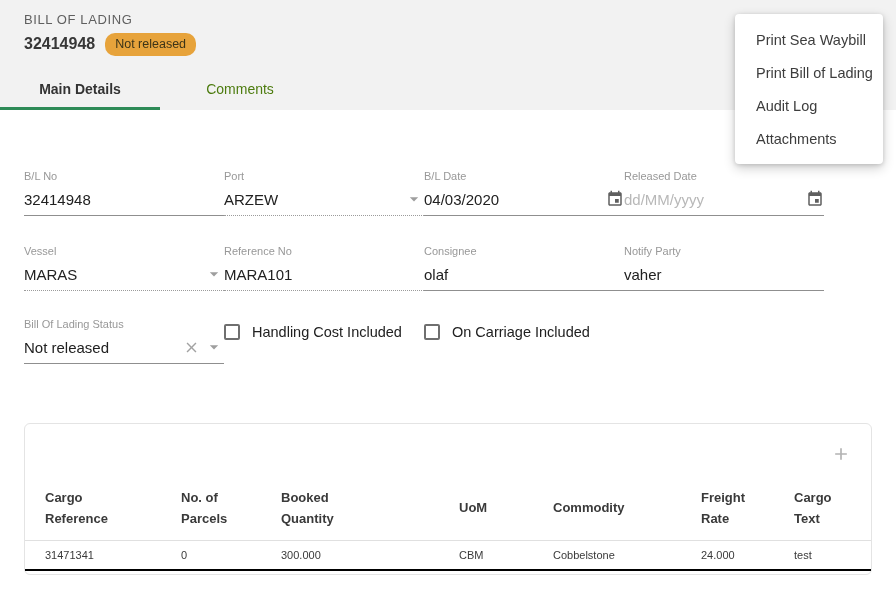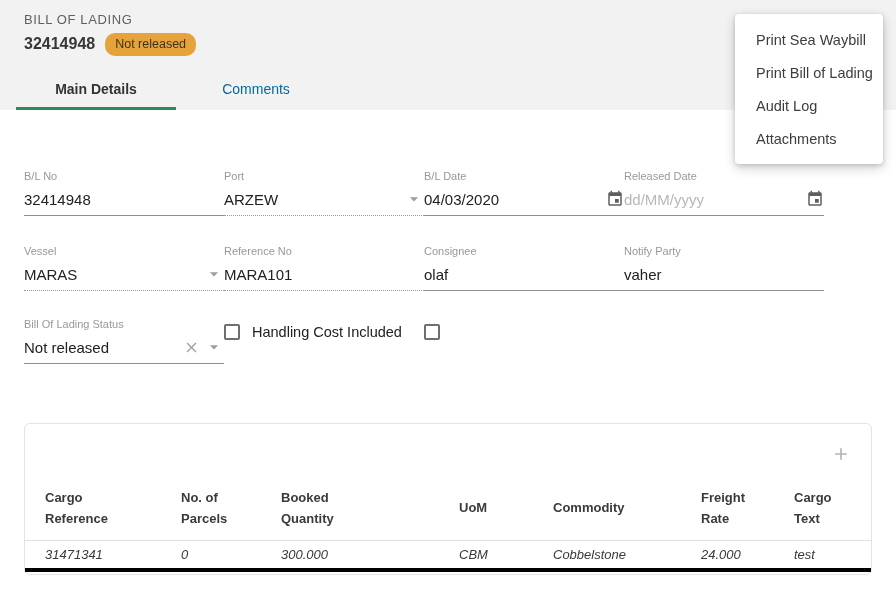--- a/index.html
+++ b/index.html
@@ -14,24 +14,24 @@
   .header-area { position:absolute; top:0; left:0; width:896px; height:110px; background:#f2f2f2; }
   .page-eyebrow { position:absolute; top:12px; left:24px; font-size:13px; letter-spacing:.6px; color:#5f5f5f; }
   .title-line { position:absolute; top:33px; left:24px; display:flex; align-items:center; gap:10px; }
   .doc-number { font-size:16px; font-weight:bold; color:#373737; }
   .badge {
     background:#e7a33b; color:#3c3418; font-size:12.5px; line-height:1;
     padding:5px 10px 5px; border-radius:10px; white-space:nowrap;
   }
 
   
-  .tabbar { position:absolute; left:16px; bottom:0; height:40px; display:flex; }
+  .tabbar { position:absolute; left:0; bottom:0; height:40px; display:flex; }
   .tab {
     width:160px; height:40px; display:flex; align-items:center; justify-content:center;
-    font-size:14px; color:#0369a1; cursor:pointer; border-bottom:3px solid transparent;
+    font-size:14px; color:#4d7c0f; cursor:pointer; border-bottom:3px solid transparent;
   }
   .tab.active { color:#333333; font-weight:bold; border-bottom-color:#2e8b57; }
 
   
   .menu {
     position:absolute; top:14px; left:735px; width:148px; padding:9px 6px;
     background:#ffffff; border-radius:4px; z-index:20;
     box-shadow:0 4px 12px rgba(0,0,0,.20), 0 1px 4px rgba(0,0,0,.14);
   }
   .menu-item {
@@ -67,22 +67,22 @@
   }
   .add-btn { position:absolute; top:18px; right:18px; width:24px; height:24px;
     display:flex; align-items:center; justify-content:center; cursor:pointer; }
   .add-btn svg { fill:#b3b3b3; }
   table.cargo { width:100%; border-collapse:collapse; margin-top:54px; table-layout:fixed; }
   table.cargo th {
     height:62px; vertical-align:middle; font-size:13px; font-weight:bold;
     color:#3a3a3a; line-height:1.6; text-align:left;
   }
   table.cargo td {
-    height:30px; vertical-align:middle; font-size:13px; color:#3a3a3a;
-    border-top:1px solid #e0e0e0; border-bottom:4px solid #000000; text-align:left;font-style:italic;
+    height:30px; vertical-align:middle; font-size:11px; color:#3a3a3a;
+    border-top:1px solid #e0e0e0; border-bottom:2px solid #000000; text-align:left;
   }
   .al-r { text-align:center; }
   .hdr-wrap { display:inline-block; }
   .w72 { width:72px; } .w48 { width:48px; } .w62 { width:62px; } .w42 { width:42px; }
   .c1 { padding-left:20px; } .c2 { padding-right:8px; } .c3 { padding-right:8px; }
   .c4 { padding-left:30px; } .c5 { padding-left:7px; } .c6 { padding-right:40px; } .c7 { padding-left:3px; }
 </style>
 </head>
 <body>
 
@@ -197,20 +197,21 @@
             </svg>
         </span>
       </div>
     </div>
     <div class="cb-cell">
       <span class="checkbox"></span>
       <span class="cb-label">Handling Cost Included</span>
     </div>
     <div class="cb-cell">
       <span class="checkbox"></span>
+      <span class="cb-label">On Carriage Included</span>
     </div>
   </div>
 
   <div class="card">
     <div class="add-btn">
       <svg width="20" height="20" viewBox="0 0 24 24">
           <path d="M19 13h-6v6h-2v-6H5v-2h6V5h2v6h6v2z"></path>
         </svg>
     </div>
     <table class="cargo">

